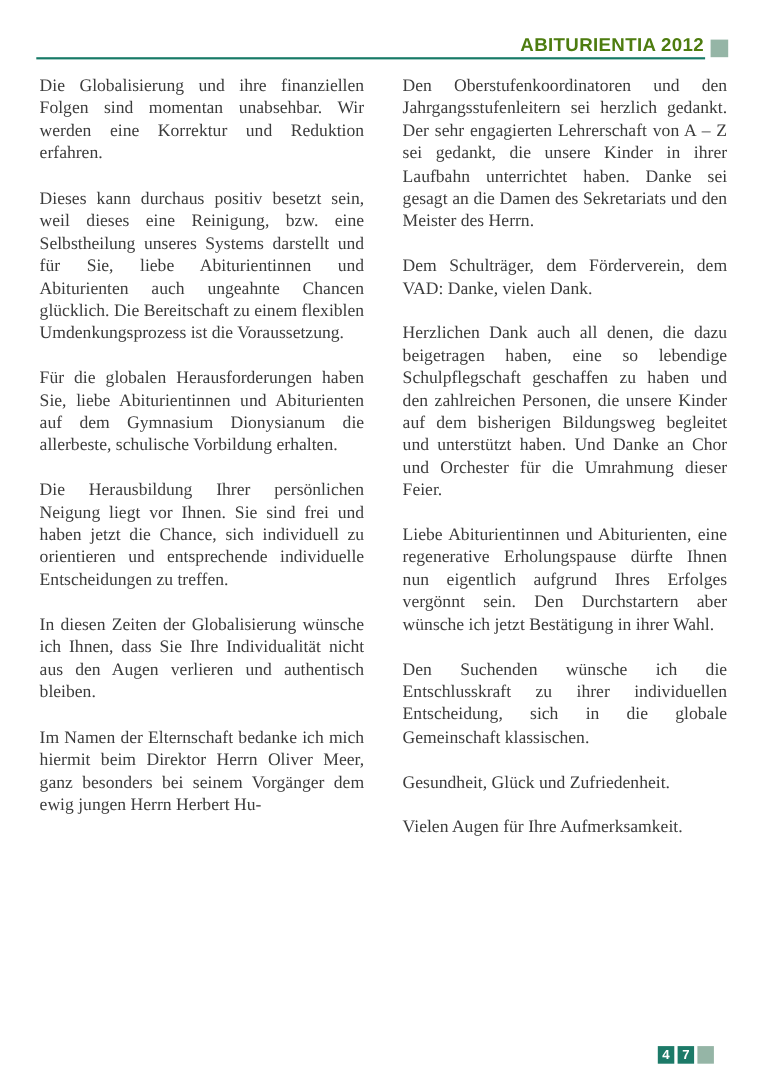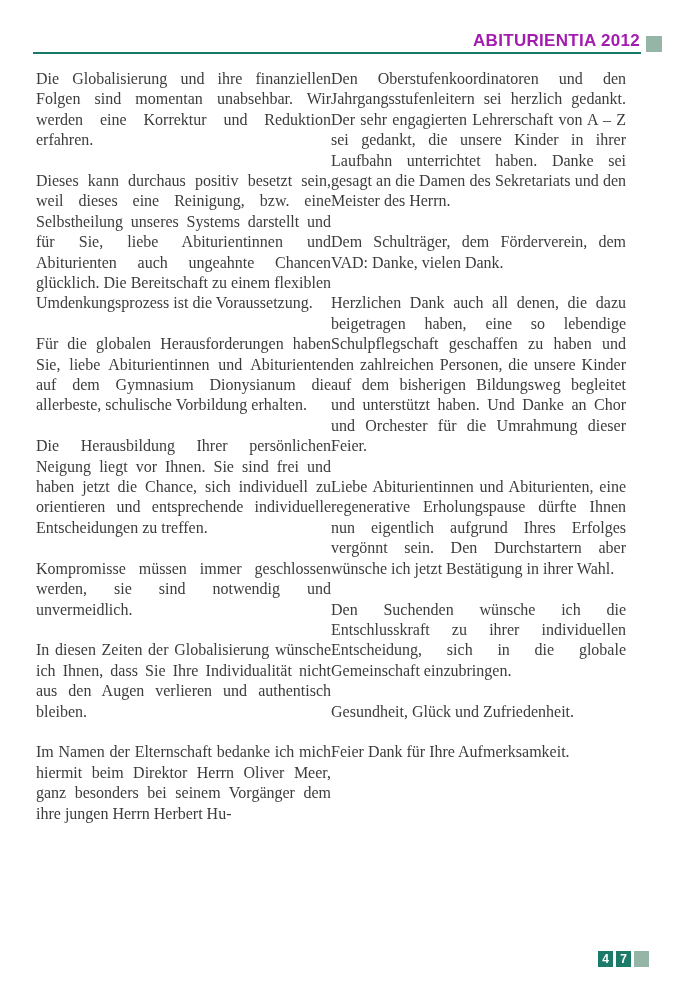--- a/index.html
+++ b/index.html
@@ -14,21 +14,21 @@
   }
   
   .header-title {
     position: absolute;
     top: 31px;
     right: 59px;
     font-family: "Liberation Sans", "DejaVu Sans", sans-serif;
     font-weight: bold;
     font-size: 17px;
     letter-spacing: 0.3px;
-    color: #a21caf;
+    color: #4d7c0f;
     white-space: nowrap;
   }
   .header-square {
     position: absolute;
     top: 36px;
     left: 646px;
     width: 16px;
     height: 16px;
     background: #95b5a6;
   }
@@ -40,20 +40,21 @@
     height: 2px;
     background: #177a67;
   }
   
   .columns {
     position: absolute;
     top: 69px;
     left: 36px;
     width: 626px;
     display: flex;
+    gap: 35px;
   }
   .col { width: 295px; }
   .col p {
     margin: 0 0 20.4px 0;
     font-size: 16px;
     line-height: 20.4px;
     text-align: justify;
     hyphens: auto;
     -webkit-hyphens: auto;
   }
@@ -90,32 +91,31 @@
   <div class="header-title">ABITURIENTIA 2012</div>
   <div class="header-square"></div>
   <div class="header-rule"></div>
 
   <div class="columns">
     <div class="col">
       <p>Die Globalisierung und ihre finanziellen Folgen sind momentan unabsehbar. Wir werden eine Korrektur und Reduktion erfahren.</p>
       <p>Dieses kann durchaus positiv besetzt sein, weil dieses eine Reinigung, bzw. eine Selbstheilung unseres Systems darstellt und für Sie, liebe Abiturientinnen und Abiturienten auch ungeahnte Chancen glücklich. Die Bereitschaft zu einem flexiblen Umdenkungsprozess ist die Voraussetzung.</p>
       <p>Für die globalen Herausforderungen haben Sie, liebe Abiturientinnen und Abiturienten auf dem Gymnasium Dionysianum die allerbeste, schulische Vorbildung erhalten.</p>
       <p>Die Herausbildung Ihrer persönlichen Neigung liegt vor Ihnen. Sie sind frei und haben jetzt die Chance, sich individuell zu orientieren und entsprechende individuelle Entscheidungen zu treffen.</p>
-      <p>Kompromisse müssen immer geschlossen werden, sie sind notwendig und unvermeidlich.</p>
       <p>In diesen Zeiten der Globalisierung wünsche ich Ihnen, dass Sie Ihre Individualität nicht aus den Augen verlieren und authentisch bleiben.</p>
-      <p>Im Namen der Elternschaft bedanke ich mich hiermit beim Direktor Herrn Oliver Meer, ganz besonders bei seinem Vorgänger dem ihre jungen Herrn Herbert Hu-</p>
+      <p>Im Namen der Elternschaft bedanke ich mich hiermit beim Direktor Herrn Oliver Meer, ganz besonders bei seinem Vorgänger dem ewig jungen Herrn Herbert Hu-</p>
     </div>
     <div class="col">
       <p>Den Oberstufenkoordinatoren und den Jahrgangsstufenleitern sei herzlich gedankt. Der sehr engagierten Lehrerschaft von A – Z sei gedankt, die unsere Kinder in ihrer Laufbahn unterrichtet haben. Danke sei gesagt an die Damen des Sekretariats und den Meister des Herrn.</p>
       <p>Dem Schulträger, dem Förderverein, dem VAD: Danke, vielen Dank.</p>
       <p>Herzlichen Dank auch all denen, die dazu beigetragen haben, eine so lebendige Schulpflegschaft geschaffen zu haben und den zahlreichen Personen, die unsere Kinder auf dem bisherigen Bildungsweg begleitet und unterstützt haben. Und Danke an Chor und Orchester für die Umrahmung dieser Feier.</p>
       <p>Liebe Abiturientinnen und Abiturienten, eine regenerative Erholungspause dürfte Ihnen nun eigentlich aufgrund Ihres Erfolges vergönnt sein. Den Durchstartern aber wünsche ich jetzt Bestätigung in ihrer Wahl.</p>
-      <p>Den Suchenden wünsche ich die Entschlusskraft zu ihrer individuellen Entscheidung, sich in die globale Gemeinschaft einzubringen.</p>
+      <p>Den Suchenden wünsche ich die Entschlusskraft zu ihrer individuellen Entscheidung, sich in die globale Gemeinschaft klassischen.</p>
       <p>Gesundheit, Glück und Zufriedenheit.</p>
-      <p>Feier Dank für Ihre Aufmerksamkeit.</p>
+      <p>Vielen Augen für Ihre Aufmerksamkeit.</p>
     </div>
   </div>
 
   <div class="footer">
     <div class="page-box">4</div>
     <div class="page-box">7</div>
     <div class="footer-square"></div>
   </div>
 
 </div>

